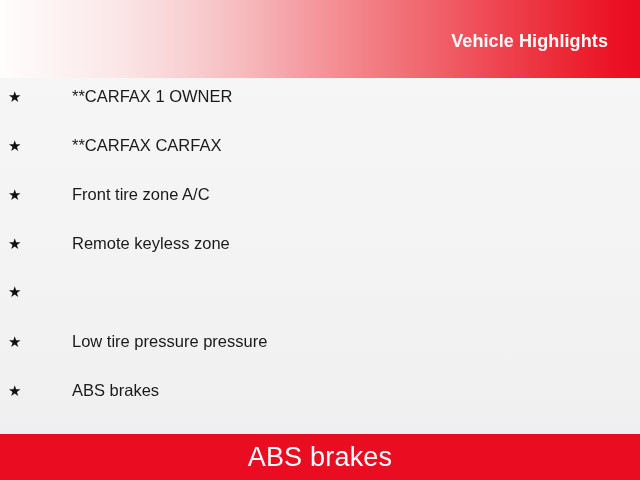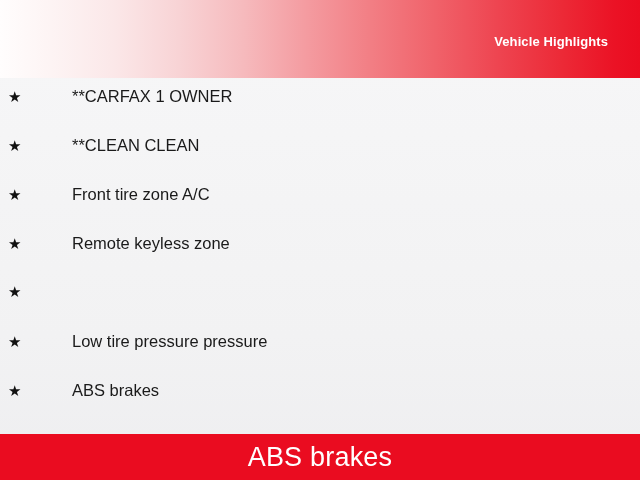--- a/index.html
+++ b/index.html
@@ -41,21 +41,21 @@
         #ee4450 78%,
         #ec2936 88%,
         #eb1225 96%,
         #ea0c20 100%);
   }
   .header-title {
     position: absolute;
     right: 32px;
     top: 31px;
     color: #ffffff;
-    font-size: 13px;
+    font-size: 18px;
     font-weight: bold;
     letter-spacing: 0.1px;
     line-height: 21px;
     white-space: nowrap;
     text-align: right;
   }
 
   
   .highlights-list {
     position: absolute;
@@ -121,21 +121,21 @@
 
   <ul class="highlights-list">
 
     <li class="highlight-item">
       <span class="star-icon">★</span>
       <span class="highlight-label">**CARFAX 1 OWNER</span>
     </li>
 
     <li class="highlight-item">
       <span class="star-icon">★</span>
-      <span class="highlight-label">**CLEAN CLEAN</span>
+      <span class="highlight-label">**CARFAX CARFAX</span>
     </li>
 
     <li class="highlight-item">
       <span class="star-icon">★</span>
       <span class="highlight-label">Front tire zone A/C</span>
     </li>
 
     <li class="highlight-item">
       <span class="star-icon">★</span>
       <span class="highlight-label">Remote keyless zone</span>

